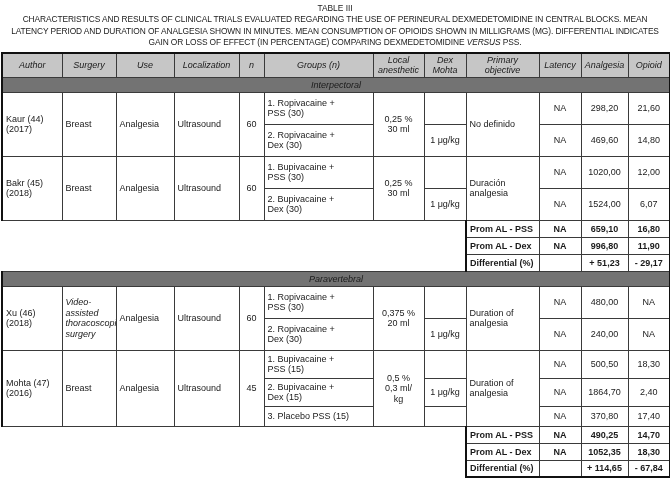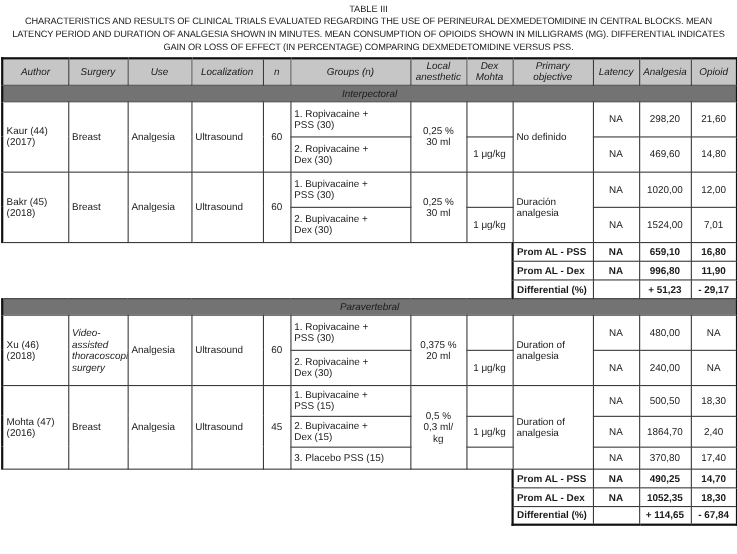--- a/index.html
+++ b/index.html
@@ -3,21 +3,21 @@
 <meta charset="utf-8">
 <style>
   html,body{margin:0;padding:0;background:#ffffff;}
   body{width:670px;height:504px;font-family:"Liberation Sans",sans-serif;color:#1a1a1a;-webkit-font-smoothing:antialiased;}
   .page{width:670px;height:408px;box-sizing:border-box;padding:2px 1px 0 1px;}
 
   
   .titleblock{width:648px;margin:0 auto 3px auto;text-align:center;}
   .titleblock .tlabel{font-size:8.4px;line-height:12px;}
   .titleblock .tbody{font-size:8.4px;line-height:11.6px;letter-spacing:-0.1px;}
-  .it{}
+  .it{font-style:italic;}
 
   
   table.tbl{border-collapse:collapse;table-layout:fixed;width:668px;}
   .tbl th,.tbl td{border:1px solid #3a3a3a;padding:1px 3px;font-size:9px;line-height:10.5px;
                   vertical-align:middle;white-space:pre-line;overflow:hidden;text-align:left;}
   .tbl th{background:#c6c6c6;font-style:italic;font-weight:normal;text-align:center;border-top:2px solid #111;}
   .tbl tr > *:last-child{border-right:2px solid #111;}
   .e-l{border-left:2px solid #111 !important;}
   .e-b{border-bottom:2px solid #111 !important;}
   .band{background:#737373;font-style:italic;text-align:center !important;padding:2px 0;}
@@ -125,21 +125,21 @@
       <td class="c">NA</td>
       <td class="c">1020,00</td>
       <td class="c">12,00</td>
     </tr>
     <tr class="h32">
       <td class="grp">2. Bupivacaine +
 Dex (30)</td>
       <td class="c">1 μg/kg</td>
       <td class="c">NA</td>
       <td class="c">1524,00</td>
-      <td class="c">7,01</td>
+      <td class="c">6,07</td>
     </tr>
 
     <tr class="h17">
       <td colspan="8" class="nb"></td>
       <td class="sum-label">Prom AL - PSS</td>
       <td class="c b">NA</td>
       <td class="c b">659,10</td>
       <td class="c b">16,80</td>
     </tr>
     <tr class="h17">

